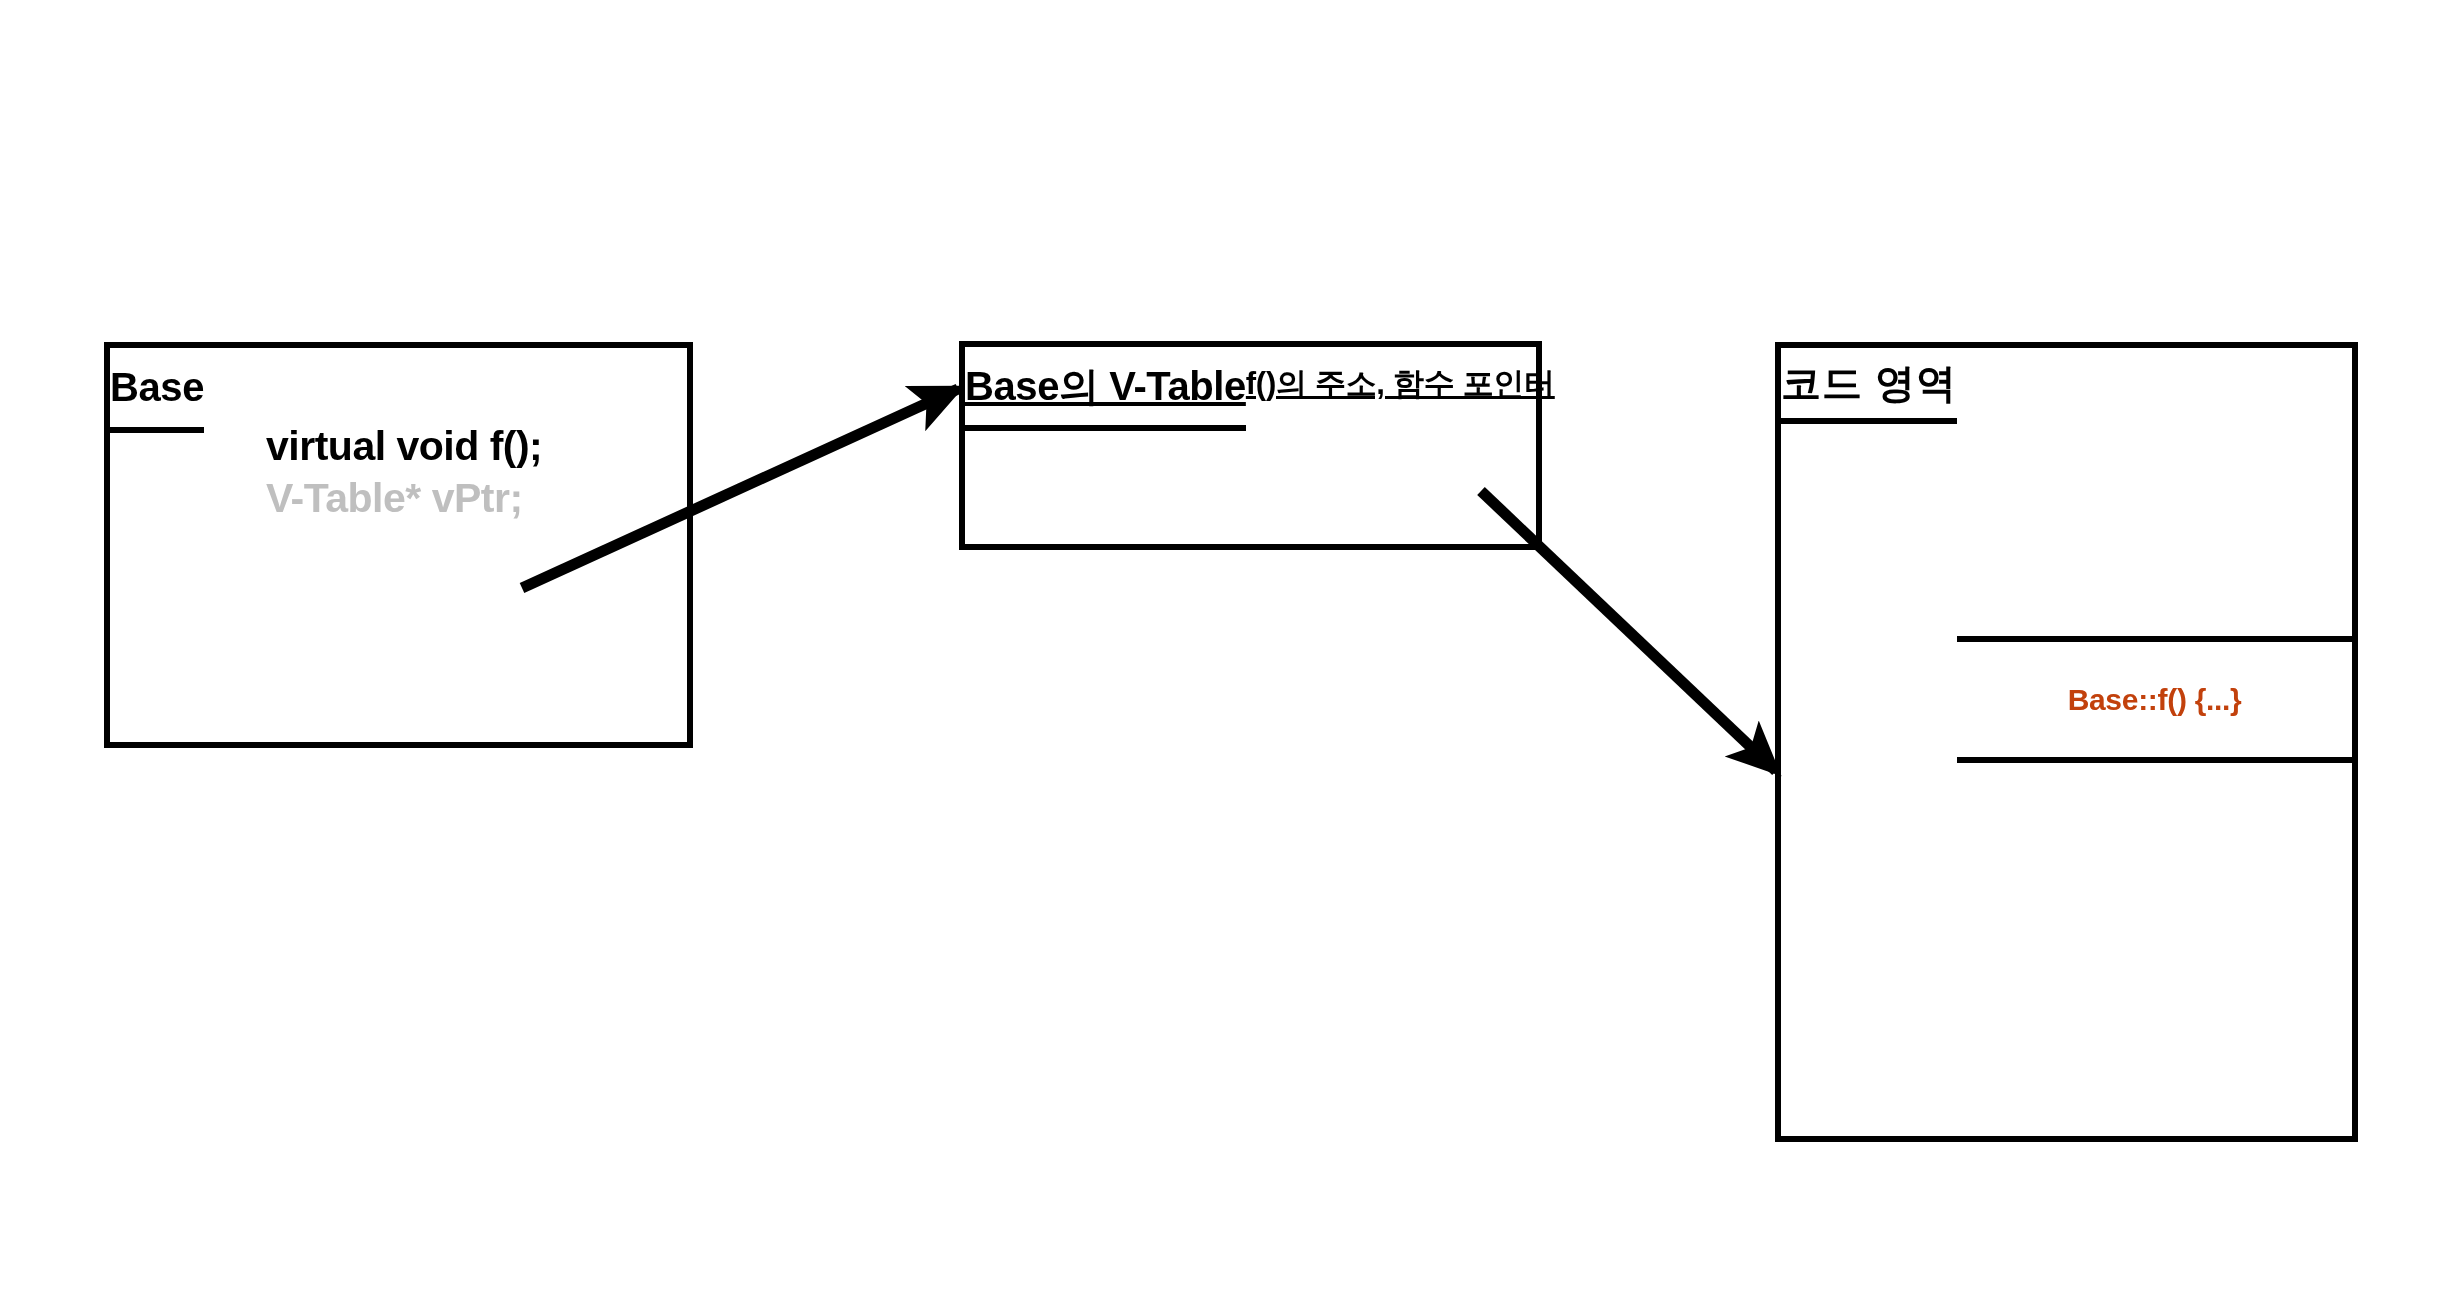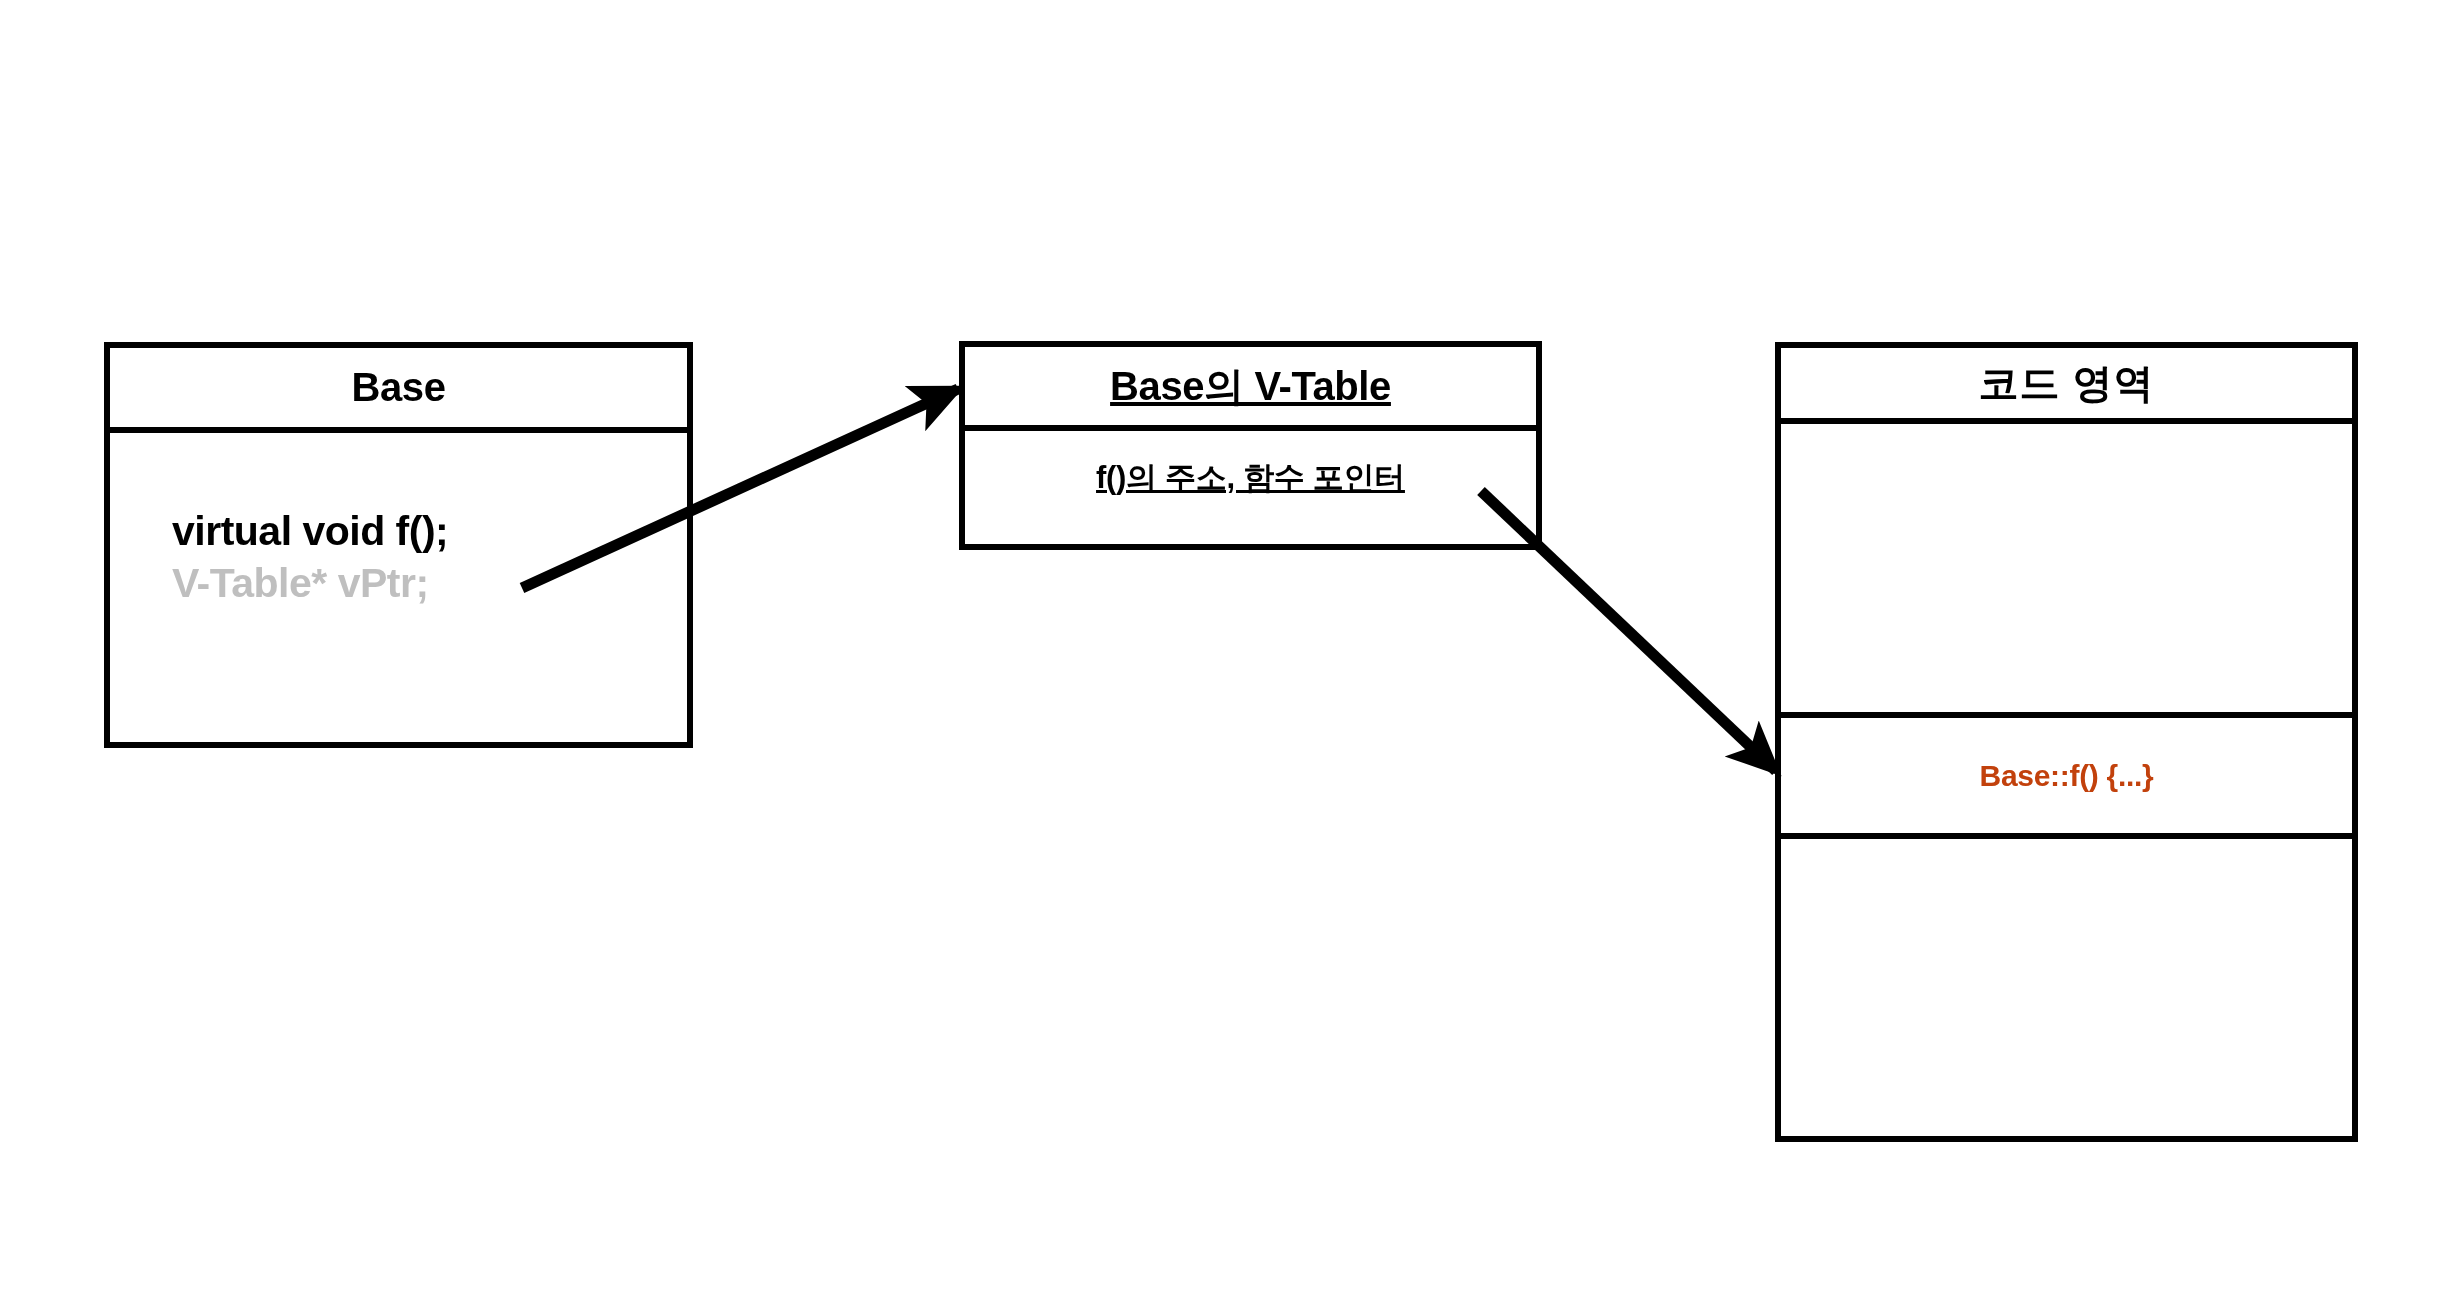--- a/index.html
+++ b/index.html
@@ -23,21 +23,21 @@
     height: 1312px;
   }
 
   
   .uml-box {
     position: absolute;
     box-sizing: border-box;
     background: #ffffff;
     border: 6px solid #000000;
     display: flex;
-    flex-direction: column;
+    flex-direction: row;
   }
 
   .box-header {
     box-sizing: border-box;
     display: flex;
     align-items: center;
     justify-content: center;
     border-bottom: 6px solid #000000;
     color: #000000;
     font-weight: bold;
@@ -100,21 +100,21 @@
     text-decoration: underline;
   }
   #vtable-box .box-header {
     height: 84px;
     font-size: 40px;
   }
   #vtable-box .box-body {
     display: flex;
     align-items: flex-start;
     justify-content: center;
-    padding-top: 26px;
+    padding-top: 16px;
     text-align: center;
   }
   #vtable-entry {
     font-size: 31px;
     font-weight: bold;
     color: #000000;
     white-space: nowrap;
     letter-spacing: -0.3px;
   }
 

